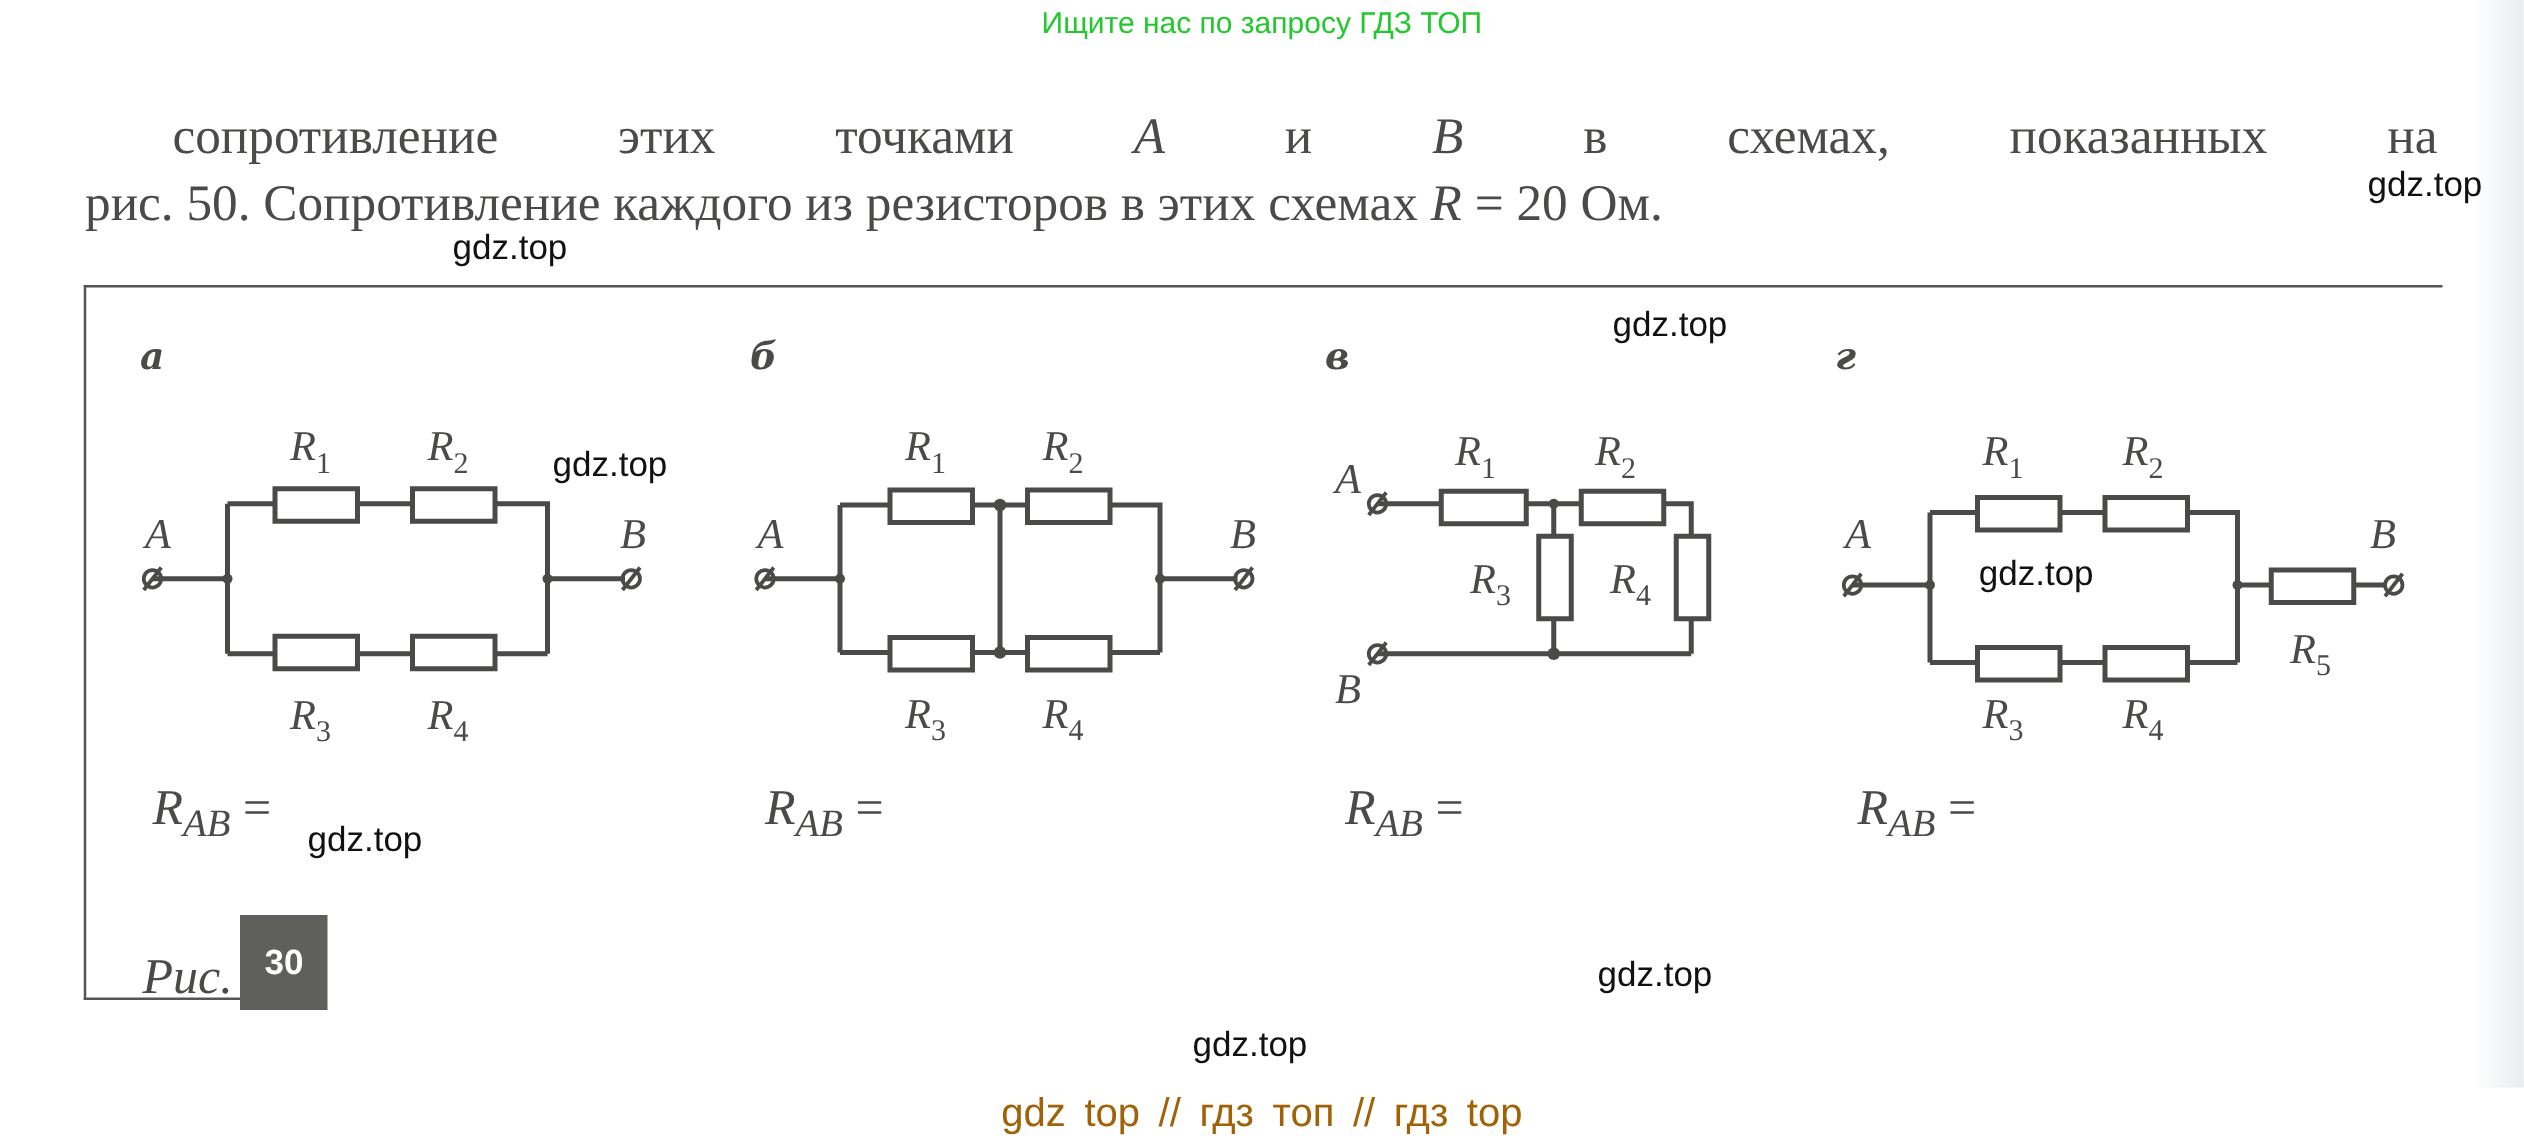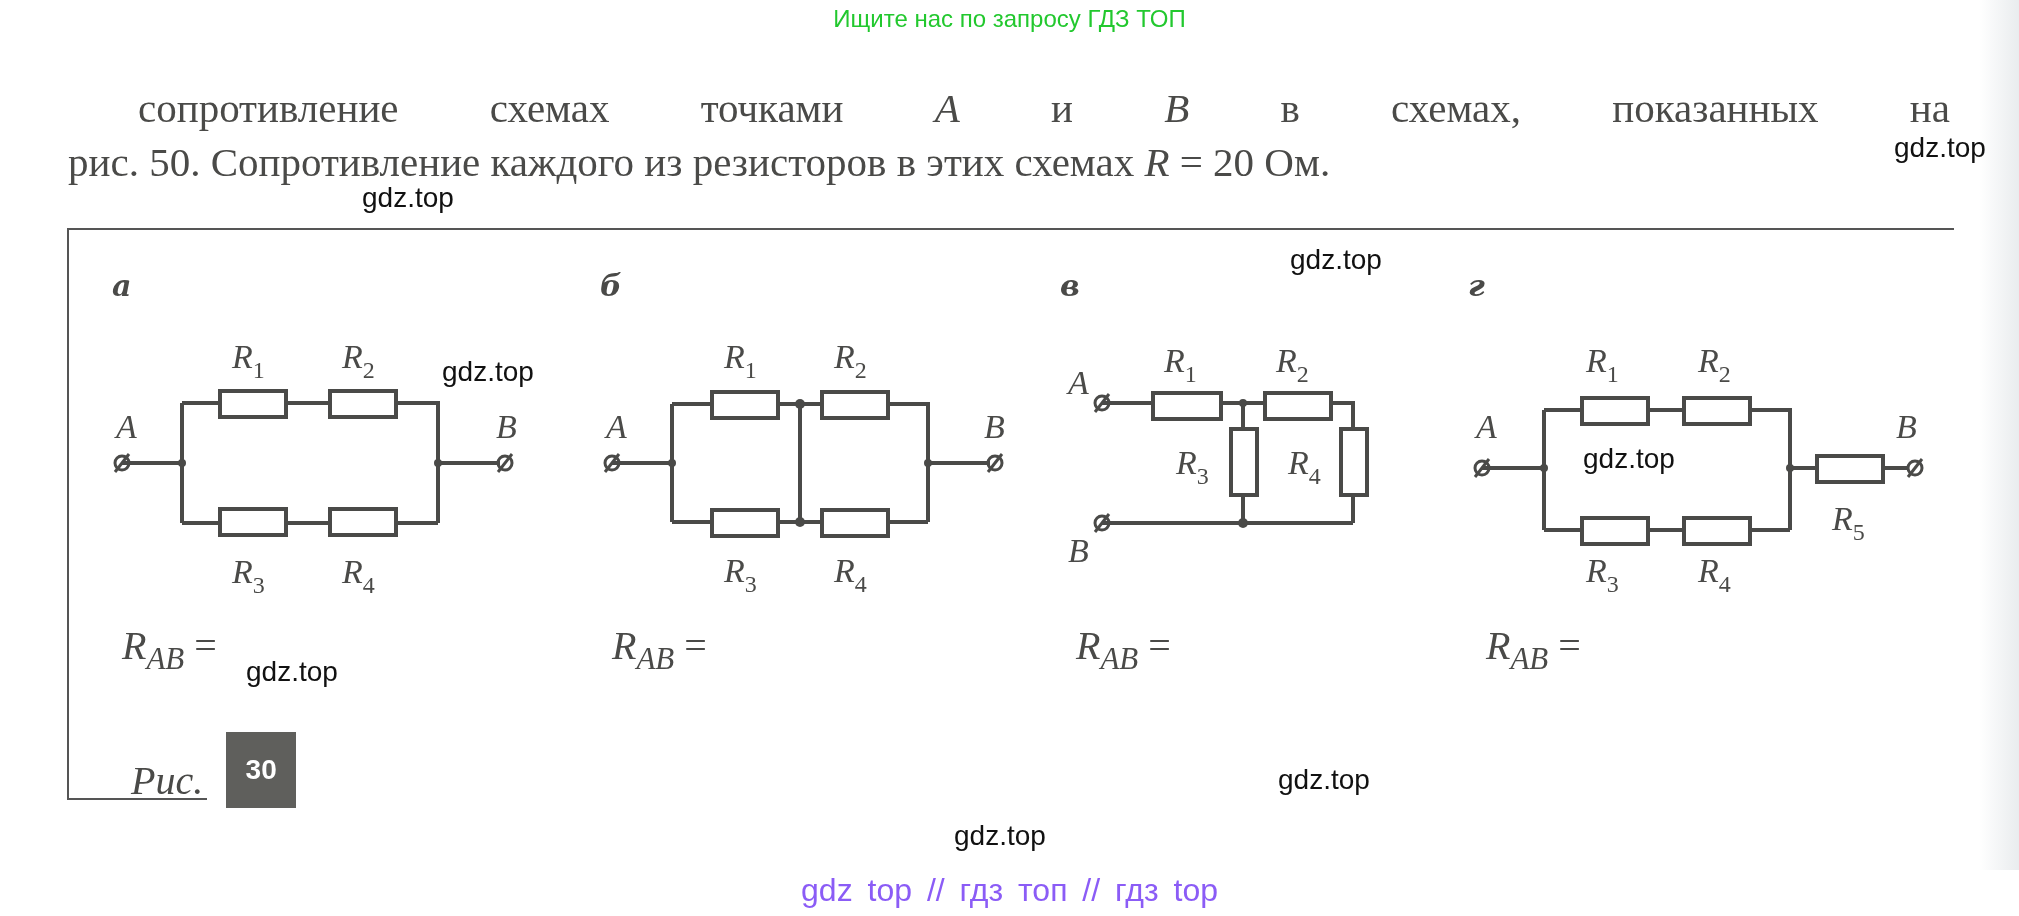--- a/index.html
+++ b/index.html
@@ -41,44 +41,44 @@
     font-size: 30px; color: #4a4a48;
   }
   .circuit { position: absolute; overflow: visible; }
   .circuit text { font-family: "Liberation Serif", serif; font-style: italic; fill: #4a4a48; }
   .rab {
     position: absolute; font-size: 40px; color: #4a4a48; white-space: nowrap;
   }
   .rab i { font-style: italic; }
   .rab sub { font-size: 31px; font-style: italic; vertical-align: -10px; }
   .fig-caption {
-    position: absolute; left: 131px; top: 752px; display: flex; align-items: center; gap: 23px; justify-content: flex-end;
+    position: absolute; left: 114px; top: 752px; display: flex; align-items: center; gap: 6px; justify-content: flex-end;
   }
   .fig-caption .ric { font-style: italic; font-size: 40px; color: #4a4a48; }
   .fig-caption .badge {
     background: #5f5f5c; color: #fff; font-family: "Liberation Sans", sans-serif; font-weight: bold;
     font-size: 28px; width: 70px; height: 76px; display: flex; align-items: center; justify-content: center;
     margin-top: -20px;
   }
   .footer-purple {
     position: absolute; left: 0; width: 2019px; top: 872px; text-align: center;
-    font-family: "Liberation Sans", sans-serif; font-size: 32px; color: #8b5cf6; word-spacing: 6px;
+    font-family: "Liberation Sans", sans-serif; font-size: 32px; color: #a16207; word-spacing: 6px;
   }
 </style>
 </head>
 <body>
 
 <div class="page-shadow"></div>
 
 <div class="green-banner">Ищите нас по запросу ГДЗ ТОП</div>
 
 <div class="problem">
   <div class="line1">
     <span>сопротивление</span>
-    <span>схемах</span>
+    <span>этих</span>
     <span>точками</span>
     <i>A</i>
     <span>и</span>
     <i>B</i>
     <span>в</span>
     <span>схемах,</span>
     <span>показанных</span>
     <span>на</span>
   </div>
   <div style="margin-top:2px;">

